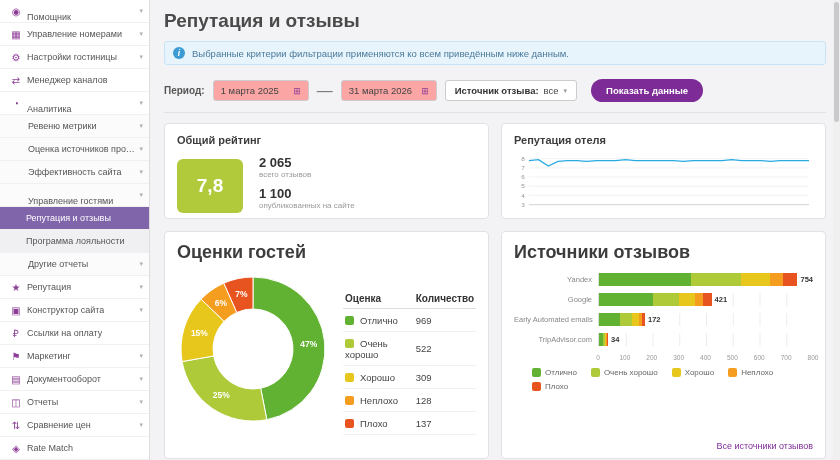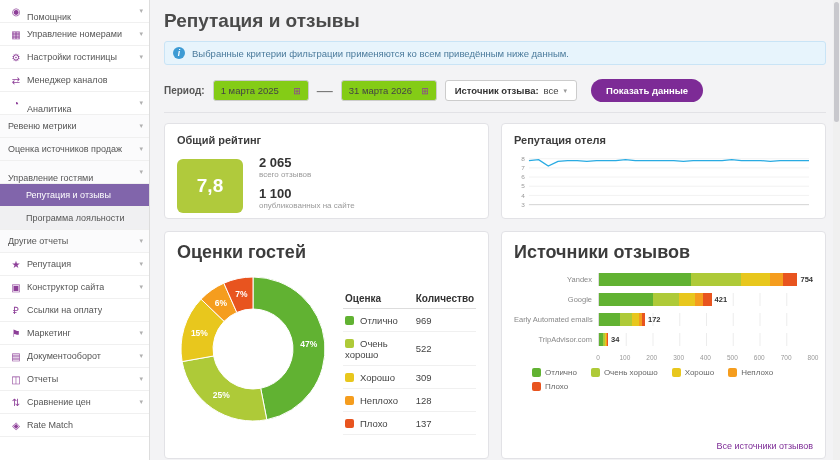--- a/index.html
+++ b/index.html
@@ -4,39 +4,39 @@
 <style>
   *{margin:0;padding:0;box-sizing:border-box;}
   html,body{width:840px;height:460px;overflow:hidden;}
   body{font-family:"Liberation Sans",sans-serif;background:#f3f3f5;color:#444;}
   .app{display:flex;width:840px;height:460px;position:relative;}
 
   
   .sidebar{width:150px;background:#fff;border-right:1px solid #ddd;flex-shrink:0;overflow:hidden;}
   .sb-item{display:flex;align-items:center;height:23px;padding:0 6px 0 9px;border-bottom:1px solid #f0f0f0;
            font-size:9px;color:#555;cursor:pointer;white-space:nowrap;overflow:hidden;}
-  .sb-item.lvl1{padding-left:8px;background:#fbfbfc;}
+  .sb-item.lvl1{padding-left:28px;background:#fbfbfc;}
   .sb-item.lvl2{padding-left:26px;background:#f0f0f2;}
   .sb-item.active{background:#8165ab;color:#fff;}
   .sb-item.underline .sb-label{border-bottom:2px solid #cc2b24;padding-bottom:1px;margin-top:14px;}
   .sb-ico{color:#8d3f98;width:14px;margin-right:4px;font-size:10px;flex-shrink:0;text-align:center;}
   .sb-label{overflow:hidden;text-overflow:ellipsis;}
   .sb-chev{margin-left:auto;color:#b0b0b0;font-size:7px;padding-left:4px;}
 
   
   .main{flex:1;padding:8px 14px;overflow:hidden;}
   h1{font-size:19px;font-weight:bold;color:#4a4a4a;margin:2px 0 9px;}
   .banner{background:#e7f4fc;border:1px solid #c9e4f6;border-radius:3px;color:#4a7a9b;
           font-size:9.5px;padding:5px 8px;display:flex;align-items:center;gap:7px;margin-bottom:9px;}
   .info-ico{width:12px;height:12px;border-radius:50%;background:#3d9bd4;color:#fff;font-size:8.5px;
             font-style:italic;font-weight:bold;display:flex;align-items:center;justify-content:center;flex-shrink:0;}
 
   .filter-bar{display:flex;align-items:center;gap:8px;padding:5px 0 10px;border-bottom:1px solid #e2e2e6;margin-bottom:10px;}
   .flabel{font-weight:bold;font-size:10px;color:#555;}
-  .date-input{display:flex;align-items:center;justify-content:space-between;gap:8px;background:#84cc16;
+  .date-input{display:flex;align-items:center;justify-content:space-between;gap:8px;background:#fca5a5;
               border:1px solid #ccc;border-radius:3px;padding:4px 7px;font-size:9.5px;color:#444;min-width:96px;cursor:pointer;}
   .cal{color:#8d3f98;font-size:9px;}
   .dash{color:#777;}
   .select{display:flex;align-items:center;gap:5px;background:#fff;border:1px solid #ccc;border-radius:3px;
           padding:4px 9px;font-size:9.5px;color:#444;cursor:pointer;}
   .select b{color:#333;}
   .select .chev{color:#999;font-size:7px;}
   .btn-primary{background:#7d2b96;color:#fff;border:none;border-radius:13px;padding:6px 15px;
                font-size:9.5px;font-weight:bold;cursor:pointer;margin-left:6px;}
 
@@ -117,20 +117,24 @@
         <span class="sb-ico">◔</span>
         <span class="sb-label">Аналитика</span>
         <span class="sb-chev">▾</span>
       </div>
       <div class="sb-item lvl1">
         <span class="sb-label">Ревеню метрики</span>
         <span class="sb-chev">▾</span>
       </div>
       <div class="sb-item lvl1">
         <span class="sb-label">Оценка источников продаж</span>
+        <span class="sb-chev">▾</span>
+      </div>
+      <div class="sb-item lvl1">
+        <span class="sb-label">Эффективность сайта</span>
         <span class="sb-chev">▾</span>
       </div>
       <div class="sb-item lvl1 underline">
         <span class="sb-label">Управление гостями</span>
         <span class="sb-chev">▾</span>
       </div>
       <div class="sb-item lvl2 active">
         <span class="sb-label">Репутация и отзывы</span>
       </div>
       <div class="sb-item lvl2">

